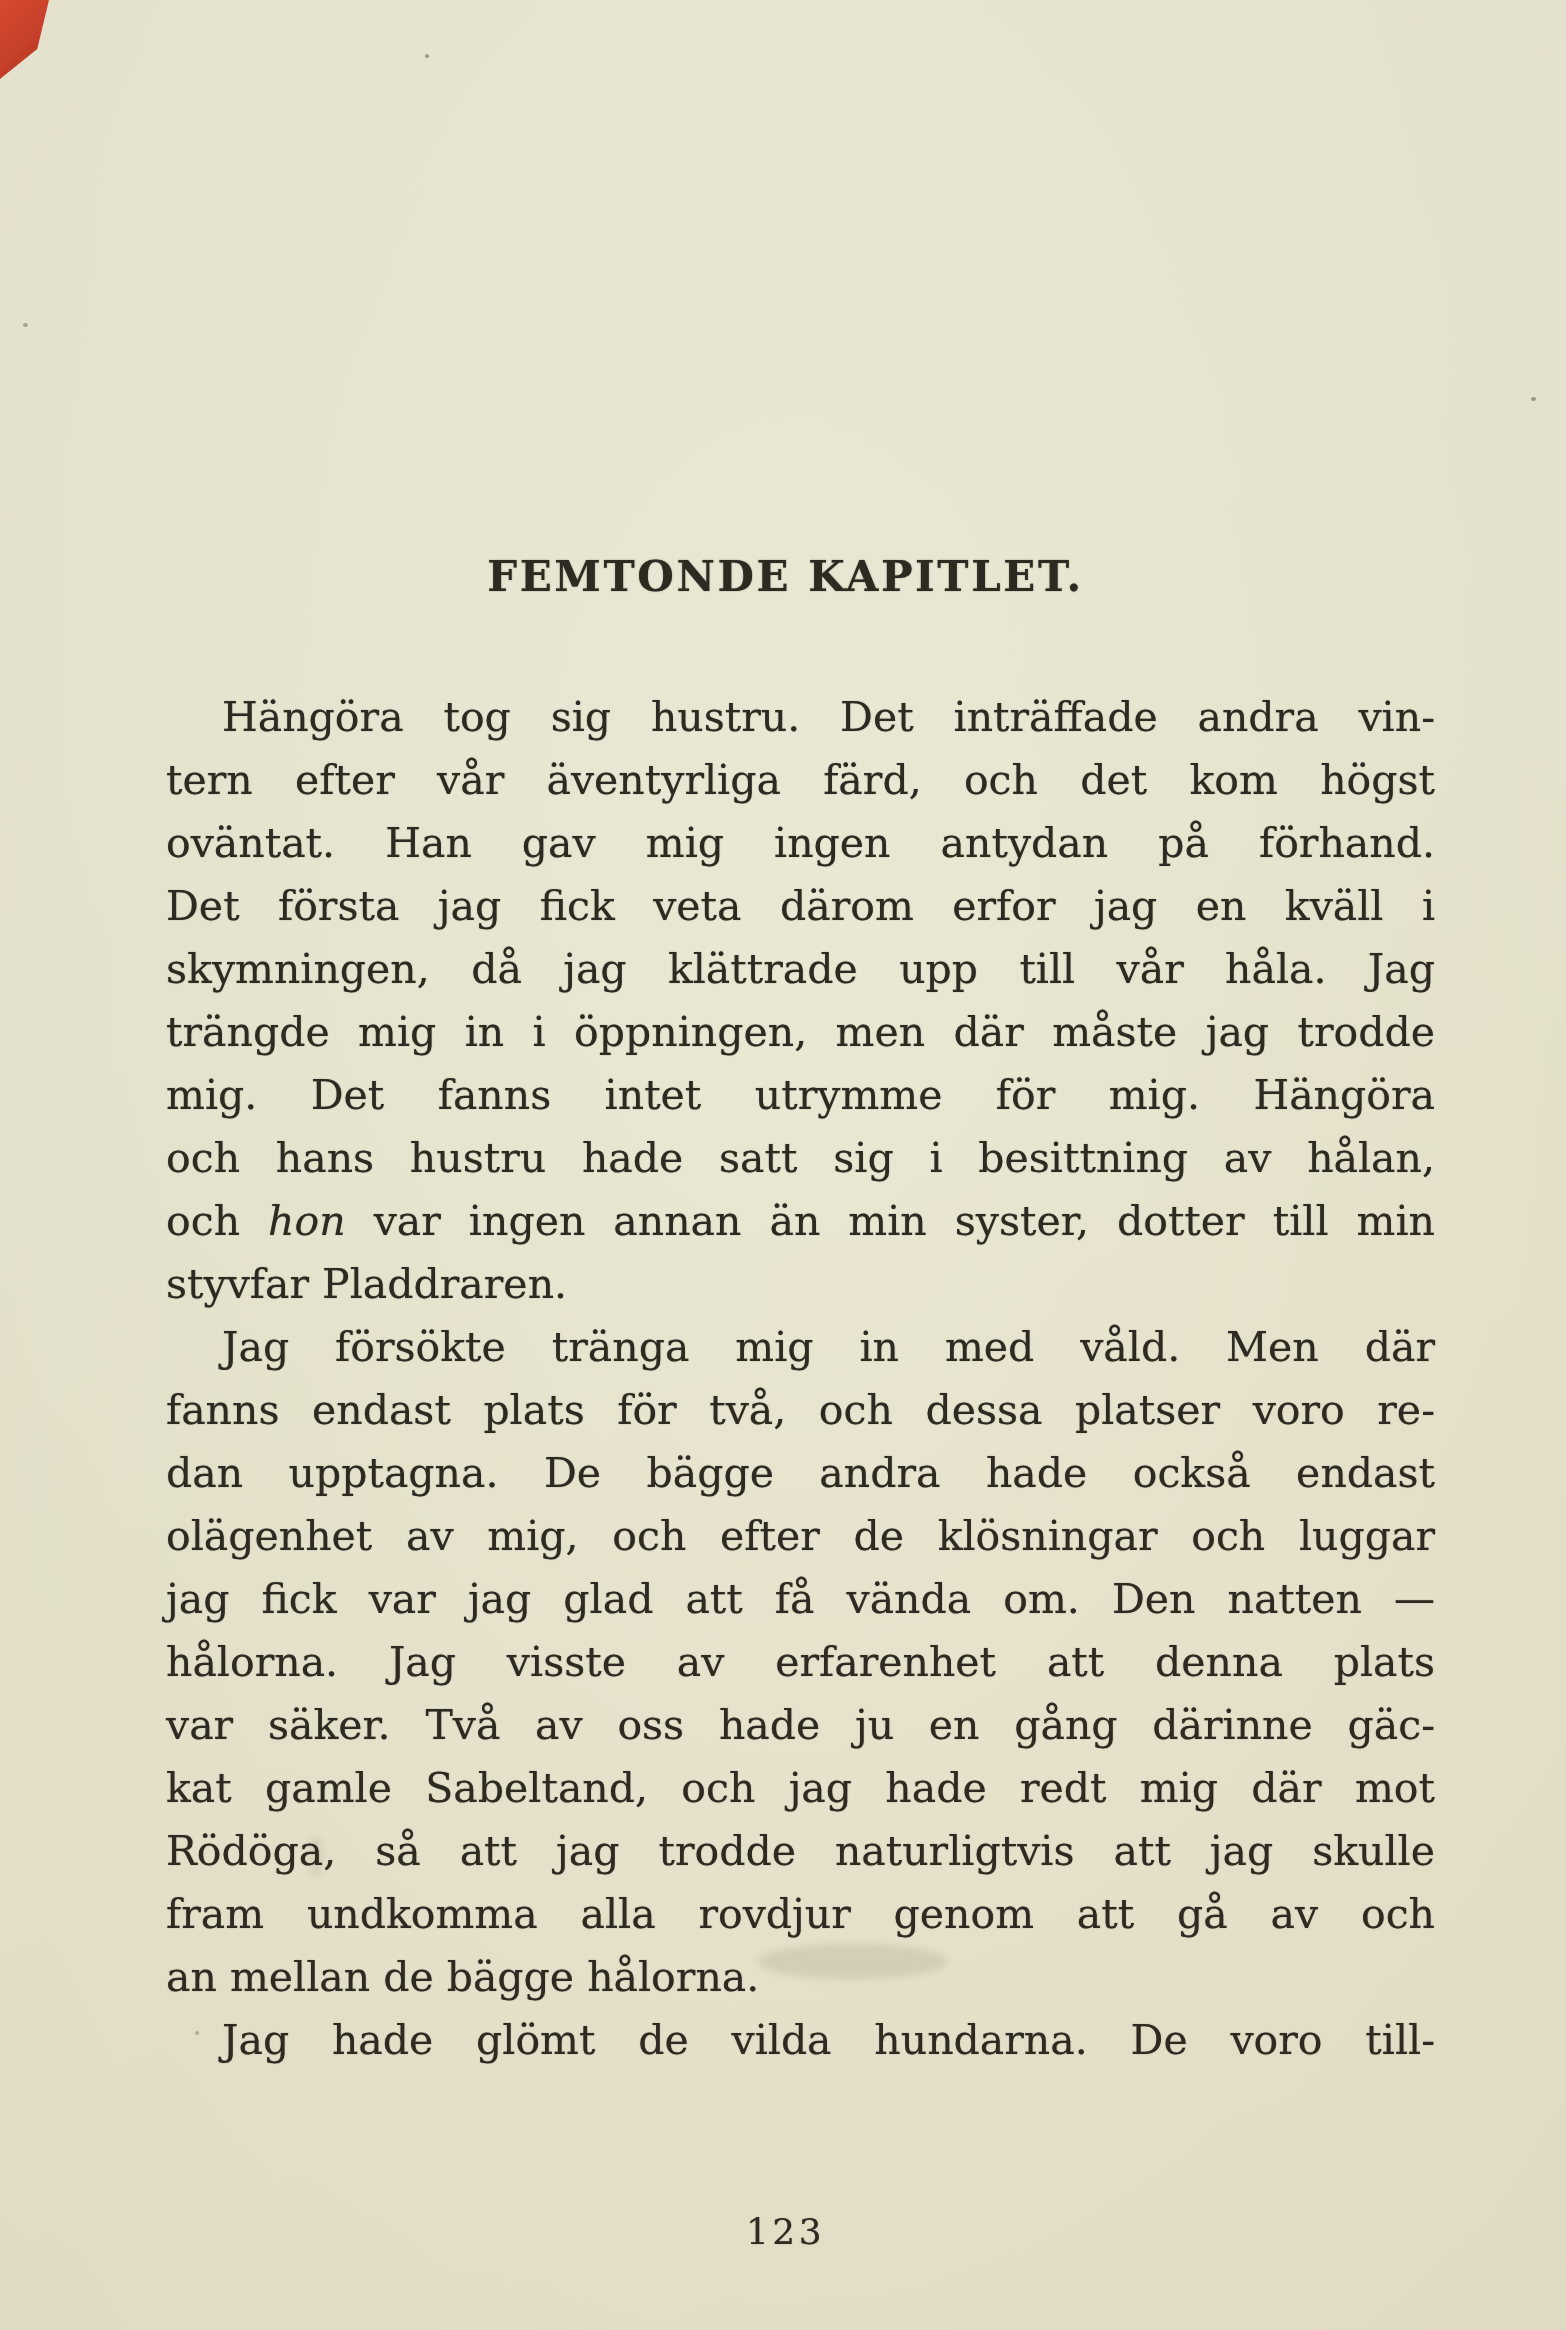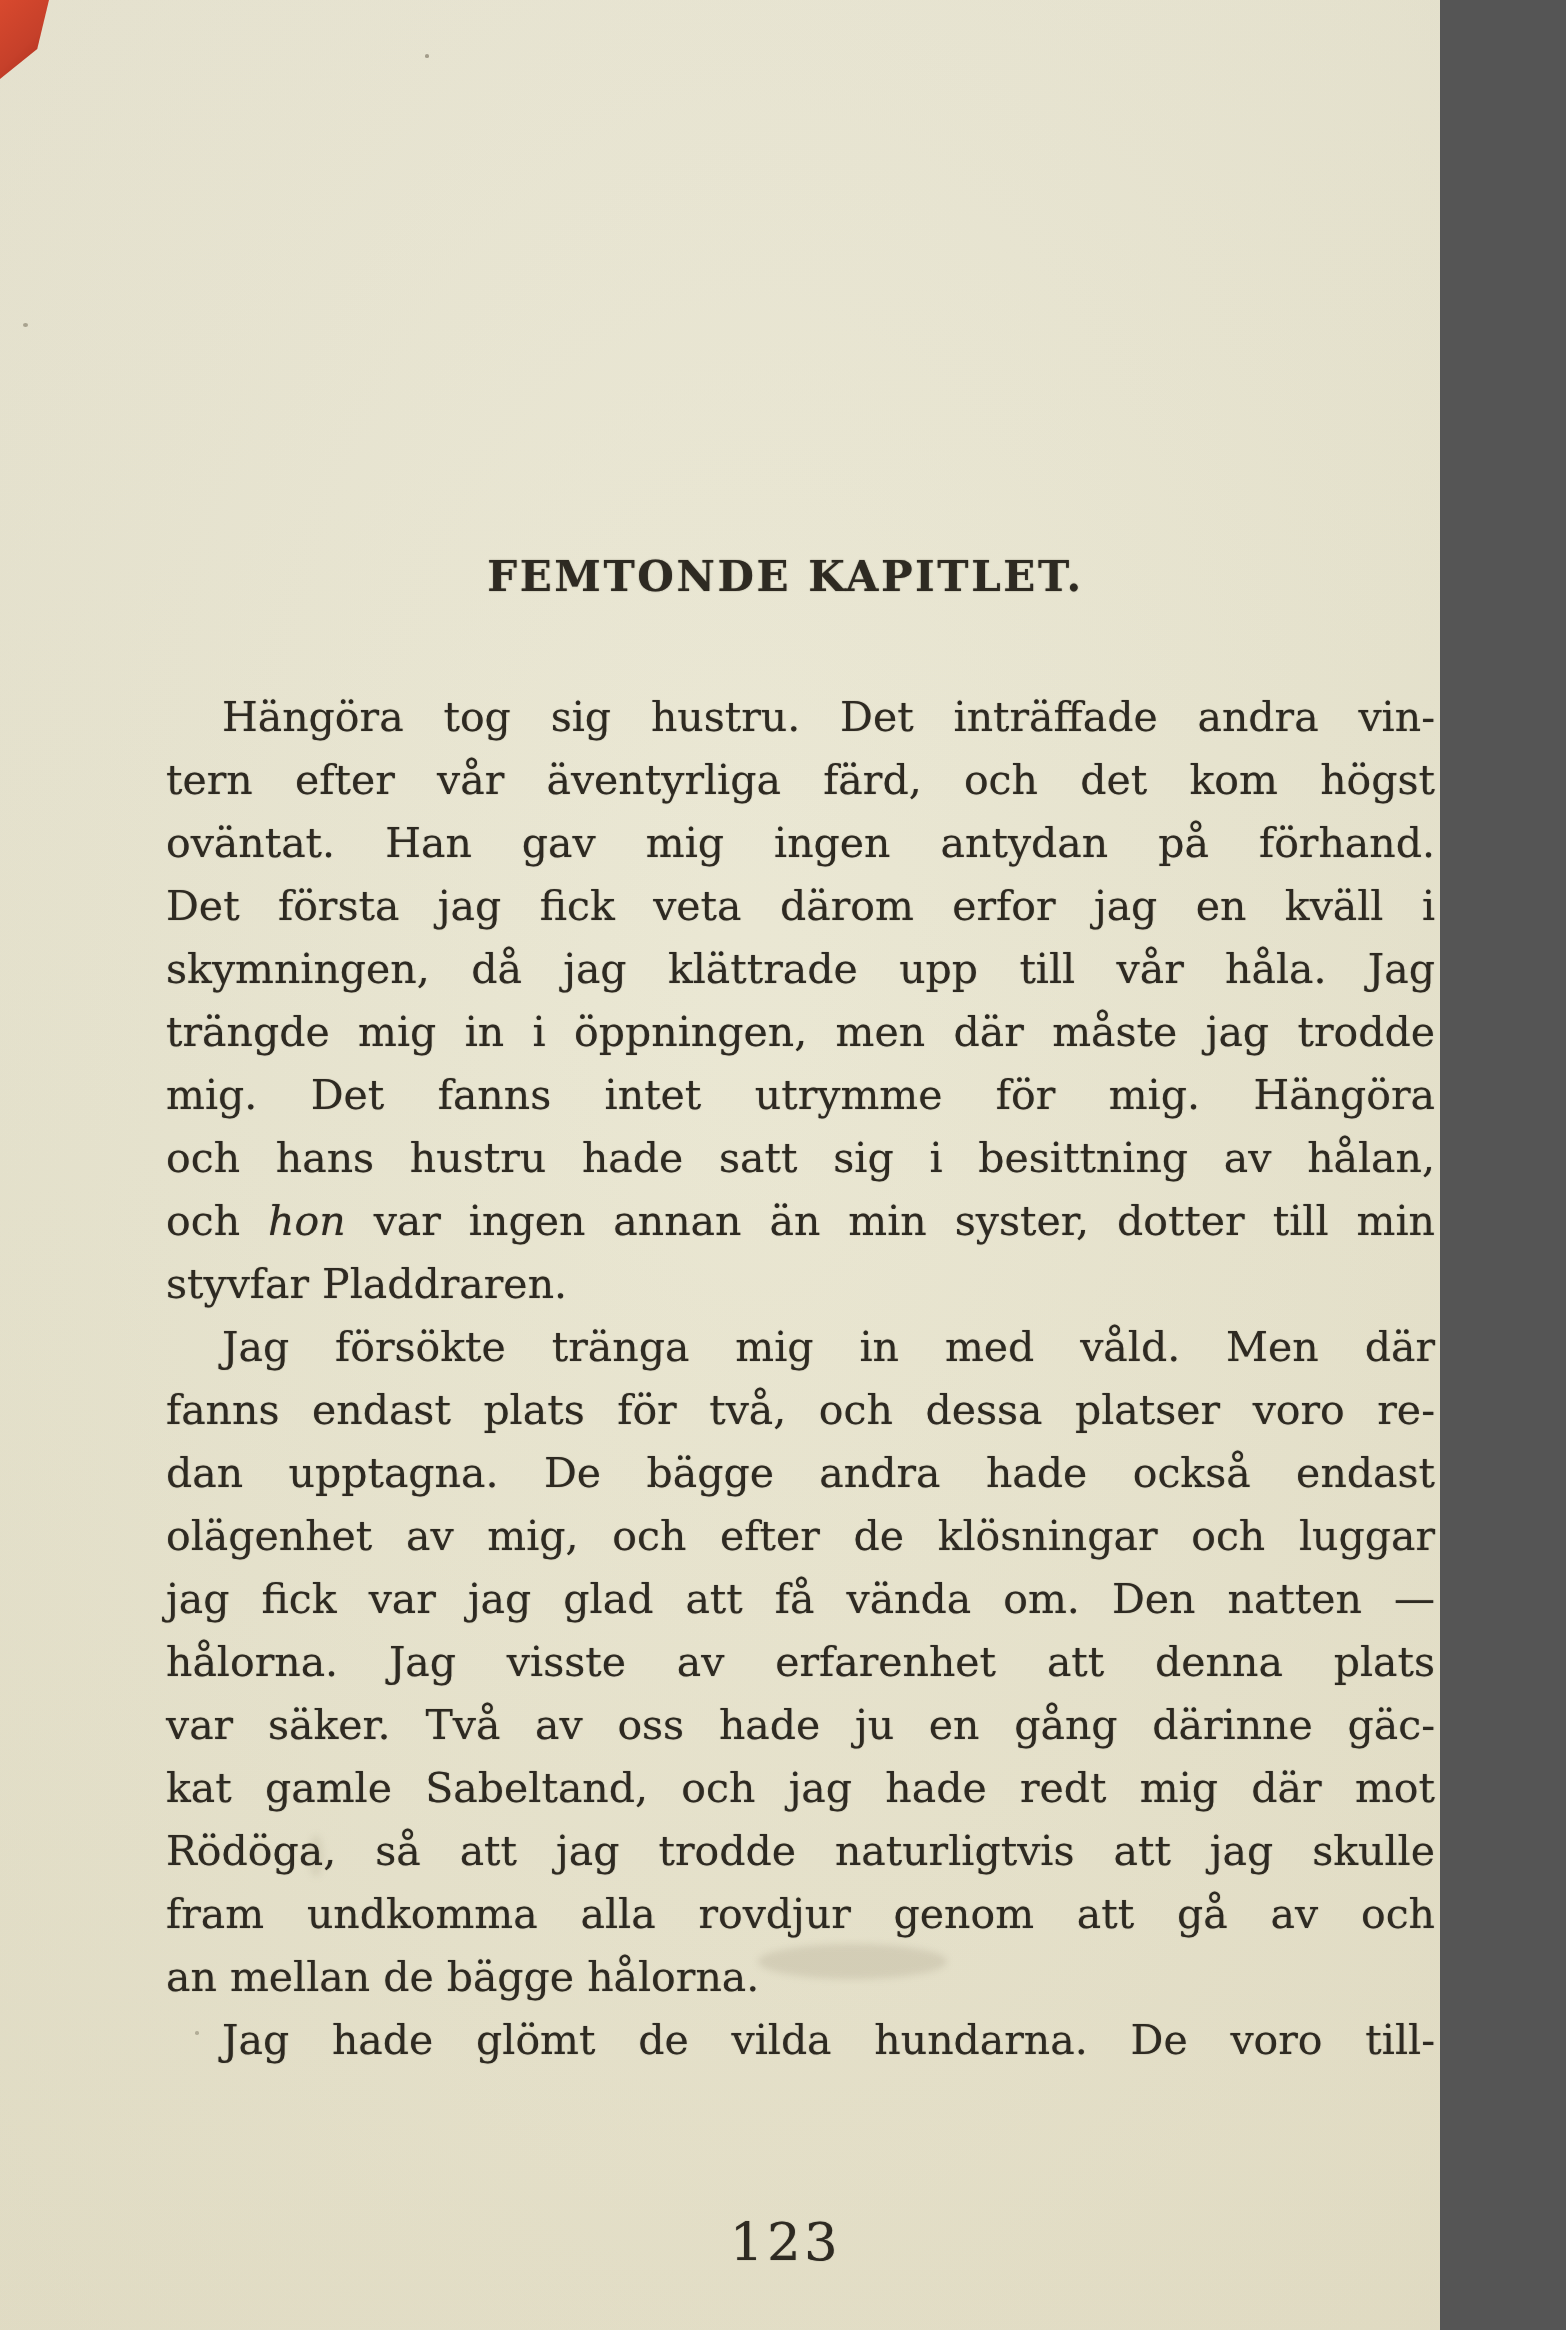--- a/index.html
+++ b/index.html
@@ -1,18 +1,18 @@
 <!DOCTYPE html>
 <html style="font-size:14px"><head>
 <meta charset="utf-8">
 <style>
   html,body{margin:0;padding:0;background:#555;}
   .page{
     position:relative;
-    width:1440px;height:2330px;
+    width:1566px;height:2330px;
     overflow:hidden;
     background:
       radial-gradient(ellipse at 52% 42%, rgba(255,255,255,0.06) 0%, rgba(125,115,82,0.07) 96%),
       linear-gradient(160deg,#ebe8d6 0%,#e9e6d1 42%,#e7e2ca 100%);
     font-family:"DejaVu Serif","Liberation Serif",serif;
   }
   .corner-mark{
     position:absolute;left:0;top:0;width:49px;height:79px;
     background:linear-gradient(135deg,#d8492e 0%,#c6402a 55%,#a82c1c 100%);
     clip-path:polygon(0 0,100% 0,76% 62%,0 100%);
@@ -34,21 +34,21 @@
     text-align:justify;text-align-last:justify;
     text-justify:inter-word;
     text-shadow:0 0 1.1px rgba(45,40,28,0.55);
     white-space:normal;
   }
   .line.indent{text-indent:56px;}
   .line.last{text-align-last:left;}
   .line .it{font-style:italic;}
   .page-number{
     position:absolute;left:151px;top:2211px;width:1269px;
-    text-align:center;font-size:53px;letter-spacing:3.5px;
+    text-align:center;font-size:36px;letter-spacing:3.5px;
     color:#2e2a22;text-shadow:0 0 1.1px rgba(45,40,28,0.55);
   }
   .speck{position:absolute;border-radius:50%;background:#6b6350;opacity:0.55;}
   .speck.s1{left:425px;top:54px;width:4.4px;height:3.5px;}
   .speck.s2{left:23px;top:323px;width:5.3px;height:4.4px;opacity:0.5;}
   .speck.s3{left:1531px;top:397px;width:5.3px;height:4.4px;opacity:0.6;}
   .speck.s4{left:195px;top:2031px;width:3.5px;height:3.5px;opacity:0.4;}
   .smudge{position:absolute;background:rgba(125,113,88,0.16);filter:blur(3.5px);border-radius:50%;}
   .smudge.m1{left:758px;top:1944px;width:189px;height:35px;}
   .smudge.m2{left:309px;top:1835px;width:14px;height:42px;background:rgba(125,113,88,0.13);}

